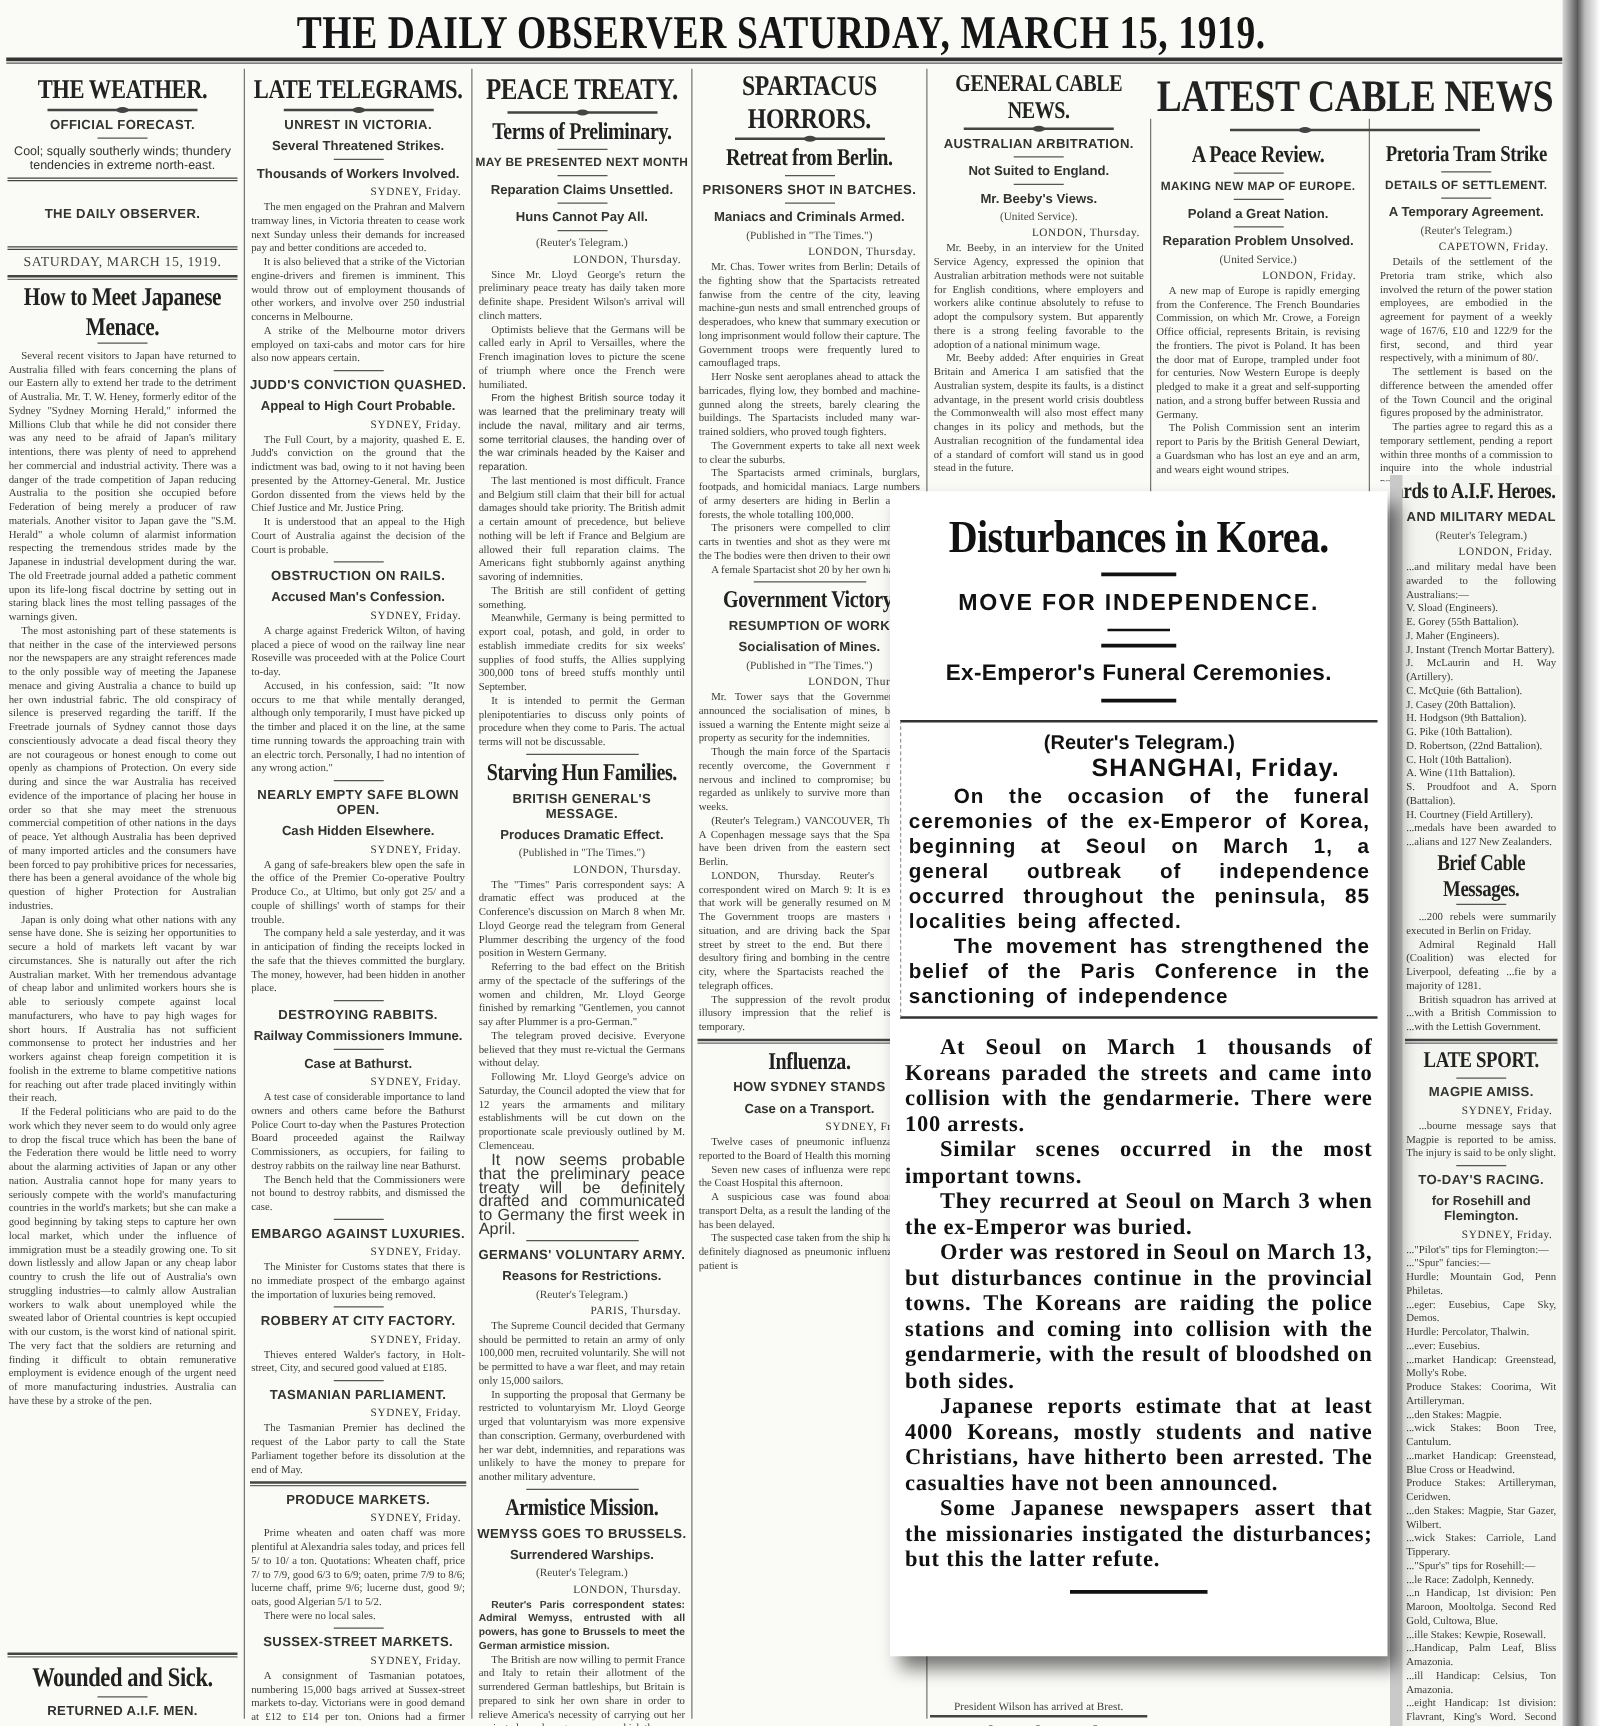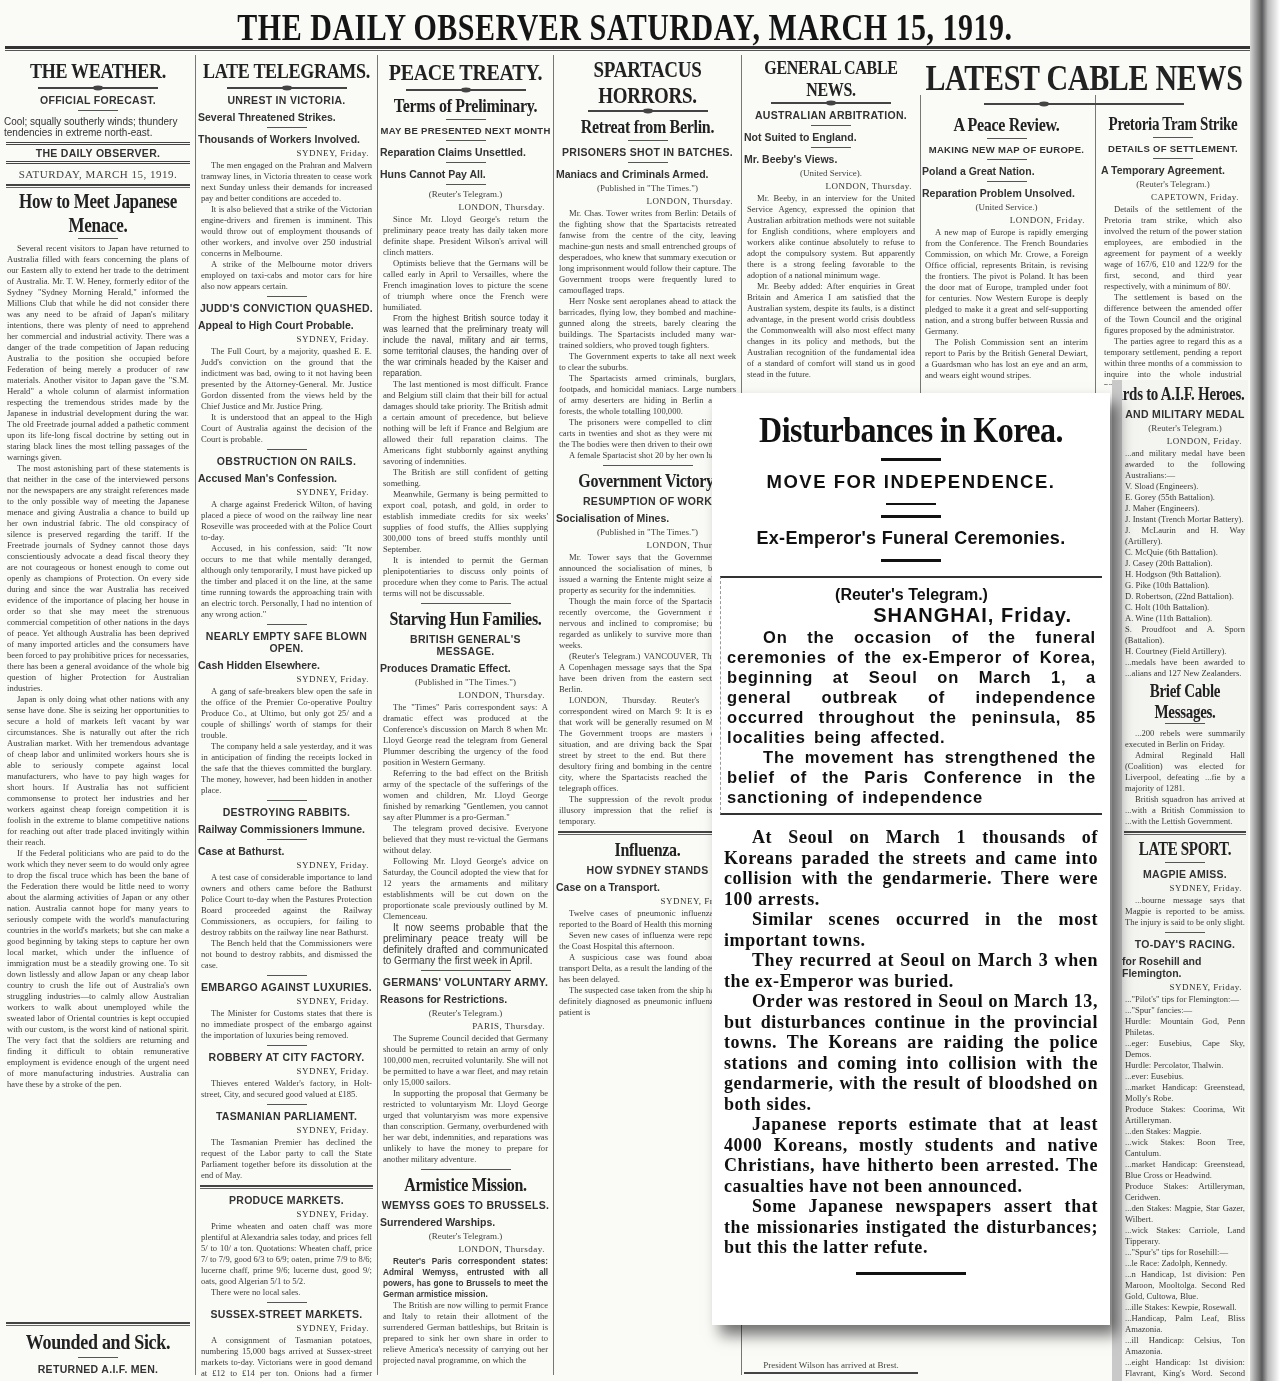--- a/index.html
+++ b/index.html
@@ -11,29 +11,29 @@
   .masthead-rule { position: absolute; left: 5px; right: 0; top: 46px; height: 5px; border-top: 3px solid #333; border-bottom: 1px solid #555; }
   .page-edge { position: absolute; right: 0; top: 0; width: 30px; height: 1381px; background: linear-gradient(90deg, #d8d8d8 0%, #5a5a5a 40%, #bbb 60%, #fff 100%); }
 
   .col { position: absolute; top: 55px; overflow: hidden; }
   .colrule { position: absolute; top: 55px; width: 1px; background: #777; height: 1320px; }
 
   .hd1 { font-family: "Liberation Serif", serif; font-weight: bold; text-align: center; font-size: 18px; color: #222; transform: scaleY(1.2); margin: 6px 0 4px; letter-spacing: -0.3px; }
   .hd1.big { font-size: 20px; }
   .hd1.huge { font-size: 30px; margin: 6px 0 8px; }
   .hd2 { font-family: "Liberation Sans", sans-serif; font-weight: bold; text-align: center; font-size: 10.5px; color: #333; margin: 5px 0 3px; letter-spacing: 0.3px; }
-  .hd3 { font-family: "Liberation Sans", sans-serif; font-weight: bold; font-size: 10.5px; color: #333; margin: 5px 0 3px; }
+  .hd3 { font-family: "Liberation Sans", sans-serif; font-weight: bold; text-align: center; font-size: 10.5px; color: #333; margin: 5px 0 3px; }
   .src { text-align: center; font-size: 9px; color: #444; margin: 3px 0; }
   .dateline { text-align: right; font-size: 9px; color: #333; padding-right: 6px; letter-spacing: 0.5px; margin: 2px 0; }
   .body { font-size: 8.6px; line-height: 11px; text-align: justify; color: #3a3a3a; text-indent: 10px; padding: 0 3px; }
   .short { width: 40px; height: 1px; background: #555; margin: 4px auto; }
   .orn { width: 120px; height: 2px; background: #444; margin: 5px auto; position: relative; }
   .orn::after { content: ""; position: absolute; left: 55px; top: -3px; width: 10px; height: 8px; background: #444; border-radius: 50%; transform: scaleY(0.6); }
   .thick { height: 4px; border-top: 2px solid #444; border-bottom: 1px solid #666; margin: 4px 2px; }
-  .boxed { border-top: 3px double #444; border-bottom: 3px double #444; text-align: center; margin: 4px 2px; padding: 0 0; }
+  .boxed { border-top: 3px double #444; border-bottom: 3px double #444; text-align: center; margin: 4px 2px; padding: 18px 0; }
 
   .korea { position: absolute; left: 712px; top: 393px; width: 398px; height: 932px; background: #fff; box-shadow: 8px 10px 14px rgba(0,0,0,0.55); padding: 0 8px; }
   .k-title { font-family: "Liberation Serif", serif; font-weight: bold; font-size: 32px; text-align: center; margin-top: 18px; transform: scaleY(1.15); color: #111; letter-spacing: -0.5px; }
   .k-sub { font-family: "Liberation Sans", sans-serif; font-weight: bold; text-align: center; color: #111; }
   .k-rule { width: 60px; height: 3px; background: #111; margin: 10px auto; }
   .k-box { border-top: 2px solid #333; border-bottom: 2px solid #333; margin-top: 14px; padding: 8px 6px 6px; border-left: 1px dashed #999; }
   .k-src { font-family: "Liberation Sans", sans-serif; font-weight: bold; font-size: 16px; text-align: center; color: #111; }
   .k-dl { font-family: "Liberation Sans", sans-serif; font-weight: bold; font-size: 20px; text-align: right; padding-right: 24px; color: #111; letter-spacing: 1px; }
   .k-bold { font-family: "Liberation Sans", sans-serif; font-weight: bold; font-size: 16.5px; line-height: 20px; text-align: justify; color: #111; letter-spacing: 0.8px; word-spacing: 3px; }
   .k-bold p { text-indent: 36px; }
@@ -190,21 +190,21 @@
   <div>
     <div class="hd1" style="font-size:16px">Starving Hun Families.</div>
     <div class="hd2">BRITISH GENERAL'S MESSAGE.</div>
     <div class="hd3">Produces Dramatic Effect.</div>
     <div class="src">(Published in "The Times.")</div>
     <div class="dateline">LONDON, Thursday.</div>
     <p class="body">The "Times" Paris correspondent says: A dramatic effect was produced at the Conference's discussion on March 8 when Mr. Lloyd George read the telegram from General Plummer describing the urgency of the food position in Western Germany.</p>
     <p class="body">Referring to the bad effect on the British army of the spectacle of the sufferings of the women and children, Mr. Lloyd George finished by remarking "Gentlemen, you cannot say after Plummer is a pro-German."</p>
     <p class="body">The telegram proved decisive. Everyone believed that they must re-victual the Germans without delay.</p>
     <p class="body">Following Mr. Lloyd George's advice on Saturday, the Council adopted the view that for 12 years the armaments and military establishments will be cut down on the proportionate scale previously outlined by M. Clemenceau.</p>
-    <p class="body" style="font-family:'Liberation Sans',sans-serif;font-size:10px">It now seems probable that the preliminary peace treaty will be definitely drafted and communicated to Germany the first week in April.</p>
+    <p class="body" style="font-family:'Liberation Sans',sans-serif;font-size:13px">It now seems probable that the preliminary peace treaty will be definitely drafted and communicated to Germany the first week in April.</p>
   </div>
   <div class="short" style="width:90px"></div>
   <div>
     <div class="hd2">GERMANS' VOLUNTARY ARMY.</div>
     <div class="hd3">Reasons for Restrictions.</div>
     <div class="src">(Reuter's Telegram.)</div>
     <div class="dateline">PARIS, Thursday.</div>
     <p class="body">The Supreme Council decided that Germany should be permitted to retain an army of only 100,000 men, recruited voluntarily. She will not be permitted to have a war fleet, and may retain only 15,000 sailors.</p>
     <p class="body">In supporting the proposal that Germany be restricted to voluntaryism Mr. Lloyd George urged that voluntaryism was more expensive than conscription. Germany, overburdened with her war debt, indemnities, and reparations was unlikely to have the money to prepare for another military adventure.</p>
   </div>

